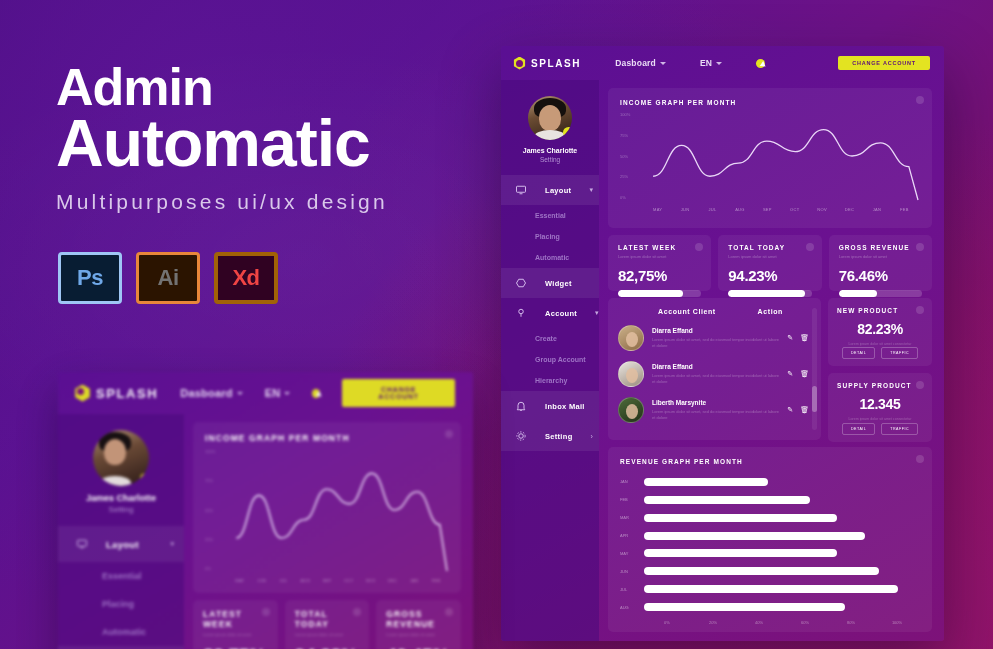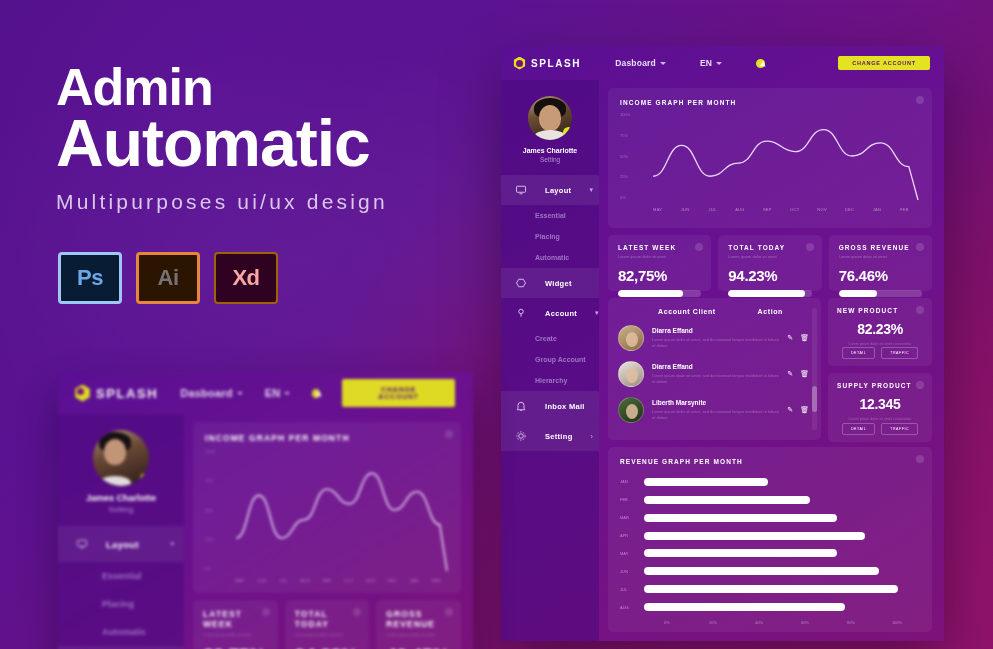--- a/index.html
+++ b/index.html
@@ -36,21 +36,21 @@
     letter-spacing: 3.2px; font-weight: 300;
   }
   .apps { position: absolute; left: 58px; top: 252px; display: flex; gap: 14px; z-index: 5; }
   .app {
     width: 64px; height: 52px; border-radius: 4px;
     display: flex; align-items: center; justify-content: center;
     font-size: 22px; font-weight: 700; letter-spacing: -0.5px;
   }
   .app.ps { background: #081d33; border: 3px solid #9fc6f5; color: #6fa8e8; }
   .app.ai { background: #2b1400; border: 3px solid #e8873a; color: #737373; }
-  .app.xd { background: #300222; border: 2px solid #a16207; color: #fca5a5; }
+  .app.xd { background: #300222; border: 4px solid #a16207; color: #ef4444; }
 
   
   .dash { position: absolute; display: flex; flex-direction: column;
           background: linear-gradient(150deg, #5a0f93 0%, #6b1190 45%, #7d1279 100%);
           overflow: hidden; }
   .dash .topbar { height: 34px; display: flex; align-items: center;
                   padding: 0 14px 0 12px; gap: 34px; flex: 0 0 auto; }
   .logo-wrap { display: flex; align-items: center; gap: 5px; }
   .logo-mark { width: 13px; height: 13px; background: #e3e321;
                clip-path: polygon(50% 0,93% 25%,93% 75%,50% 100%,7% 75%,7% 25%);

